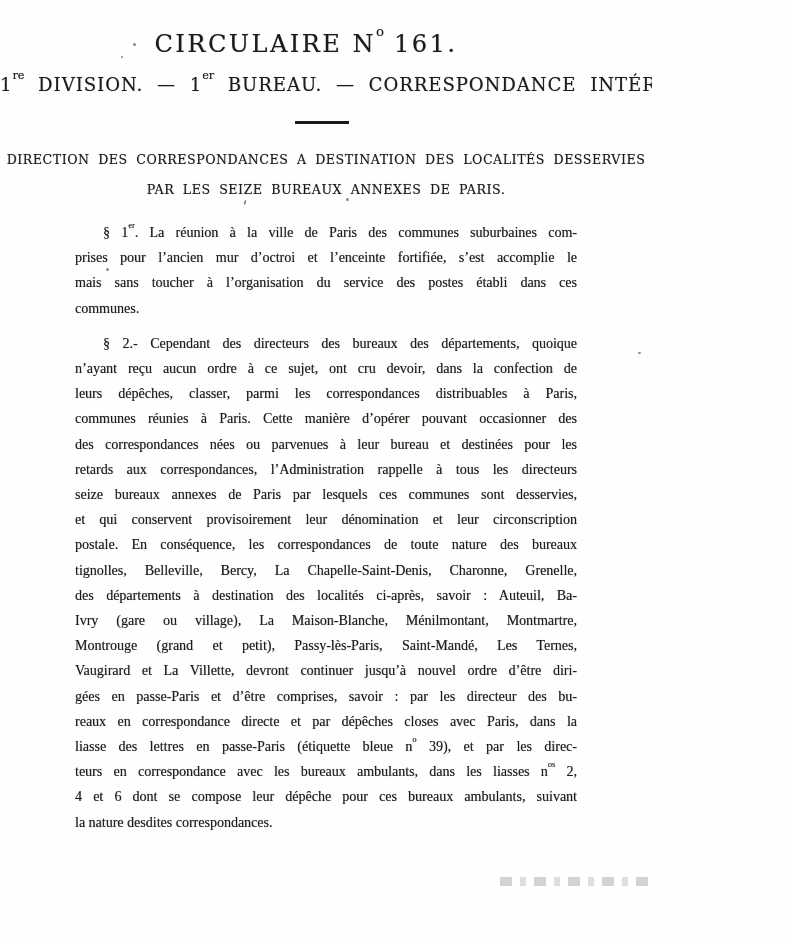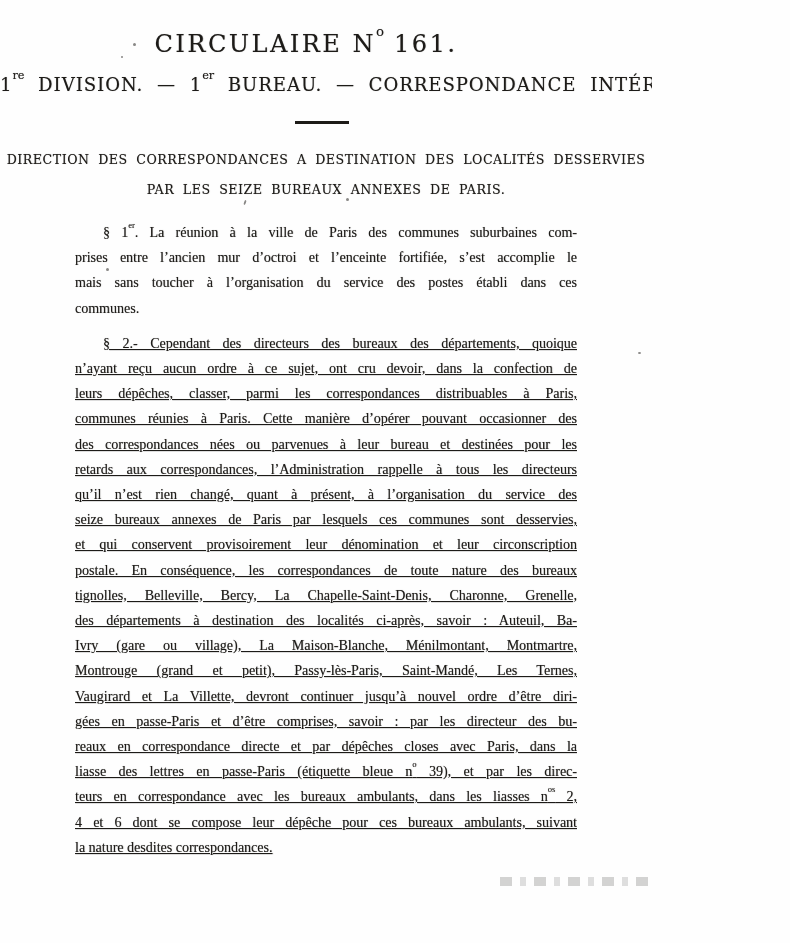--- a/index.html
+++ b/index.html
@@ -50,21 +50,21 @@
     word-spacing:4px;
     line-height:30px;
   }
   .doc-body{
     margin:15px 75px 0;
     font-family:"Liberation Serif",serif;
     font-size:14px;
     line-height:25.2px;
     hyphens:none;
   }
-  .paragraph + .paragraph{margin-top:10px;text-decoration:underline;}
+  .paragraph + .paragraph{margin-top:10px;}
   .line{
     text-align:justify;
     text-align-last:justify;
     white-space:normal;
     overflow:hidden;
   }
   .line.first{text-indent:28px;}
   .line.last{text-align-last:left;}
   .doc-body sup{font-size:0.6em;line-height:0;position:relative;top:-0.45em;}
   .ghost-band{
@@ -95,32 +95,31 @@
   <div class="rule"></div>
 
   <div class="subject">
     <div>DIRECTION DES CORRESPONDANCES A DESTINATION DES LOCALITÉS DESSERVIES</div>
     <div>PAR LES SEIZE BUREAUX ANNEXES DE PARIS.</div>
   </div>
 
   <div class="doc-body">
       <div class="paragraph">
         <div class="line first"><span>§ 1</span><sup>er</sup><span>. La réunion à la ville de Paris des communes suburbaines com-</span></div>
-        <div class="line"><span>prises entre l’ancien mur d’octroi et l’enceinte fortifiée, s’est accomplie le</span></div>
+        <div class="line"><span>prises pour l’ancien mur d’octroi et l’enceinte fortifiée, s’est accomplie le</span></div>
         <div class="line"><span>mais sans toucher à l’organisation du service des postes établi dans ces</span></div>
         <div class="line last"><span>communes.</span></div>
       </div>
       <div class="paragraph">
         <div class="line first"><span>§ 2.- Cependant des directeurs des bureaux des départements, quoique</span></div>
         <div class="line"><span>n’ayant reçu aucun ordre à ce sujet, ont cru devoir, dans la confection de</span></div>
         <div class="line"><span>leurs dépêches, classer, parmi les correspondances distribuables à Paris,</span></div>
         <div class="line"><span>communes réunies à Paris. Cette manière d’opérer pouvant occasionner des</span></div>
         <div class="line"><span>des correspondances nées ou parvenues à leur bureau et destinées pour les</span></div>
         <div class="line"><span>retards aux correspondances, l’Administration rappelle à tous les directeurs</span></div>
-        <div class="line"><span>qu’il n’est rien changé, quant à présent, à l’organisation du service des</span></div>
         <div class="line"><span>seize bureaux annexes de Paris par lesquels ces communes sont desservies,</span></div>
         <div class="line"><span>et qui conservent provisoirement leur dénomination et leur circonscription</span></div>
         <div class="line"><span>postale. En conséquence, les correspondances de toute nature des bureaux</span></div>
         <div class="line"><span>tignolles, Belleville, Bercy, La Chapelle-Saint-Denis, Charonne, Grenelle,</span></div>
         <div class="line"><span>des départements à destination des localités ci-après, savoir : Auteuil, Ba-</span></div>
         <div class="line"><span>Ivry (gare ou village), La Maison-Blanche, Ménilmontant, Montmartre,</span></div>
         <div class="line"><span>Montrouge (grand et petit), Passy-lès-Paris, Saint-Mandé, Les Ternes,</span></div>
         <div class="line"><span>Vaugirard et La Villette, devront continuer jusqu’à nouvel ordre d’être diri-</span></div>
         <div class="line"><span>gées en passe-Paris et d’être comprises, savoir : par les directeur des bu-</span></div>
         <div class="line"><span>reaux en correspondance directe et par dépêches closes avec Paris, dans la</span></div>

